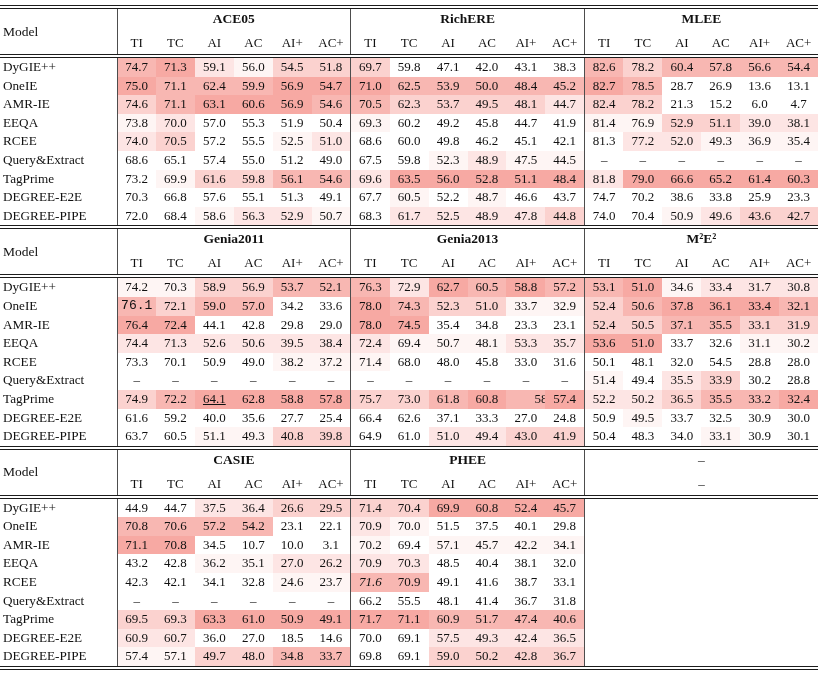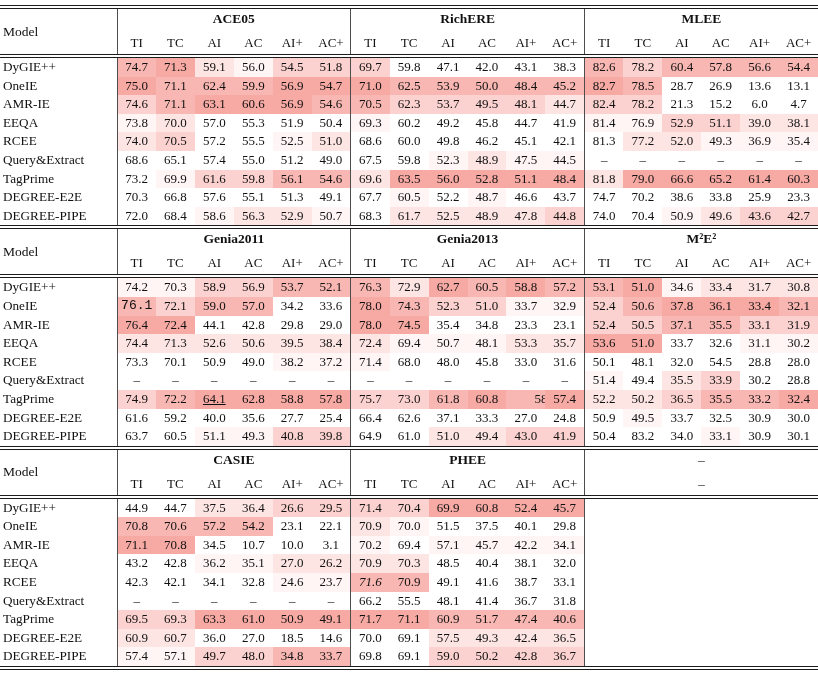--- a/index.html
+++ b/index.html
@@ -533,21 +533,21 @@
           <td style="background: rgba(239, 83, 71, 0.06);">49.3</td>
           <td style="background: rgba(239, 83, 71, 0.26);">40.8</td>
           <td style="background: rgba(239, 83, 71, 0.26);">39.8</td>
           <td class="sec-start">64.9</td>
           <td>61.0</td>
           <td style="background: rgba(239, 83, 71, 0.15);">51.0</td>
           <td style="background: rgba(239, 83, 71, 0.15);">49.4</td>
           <td style="background: rgba(239, 83, 71, 0.26);">43.0</td>
           <td style="background: rgba(239, 83, 71, 0.26);">41.9</td>
           <td class="sec-start">50.4</td>
-          <td>83.2</td>
+          <td>48.3</td>
           <td>34.0</td>
           <td style="background: rgba(239, 83, 71, 0.06);">33.1</td>
           <td>30.9</td>
           <td>30.1</td>
         </tr>
       </tbody>
     </table>
   <table class="results last">
       <colgroup>
         <col style="width: 117px;">

